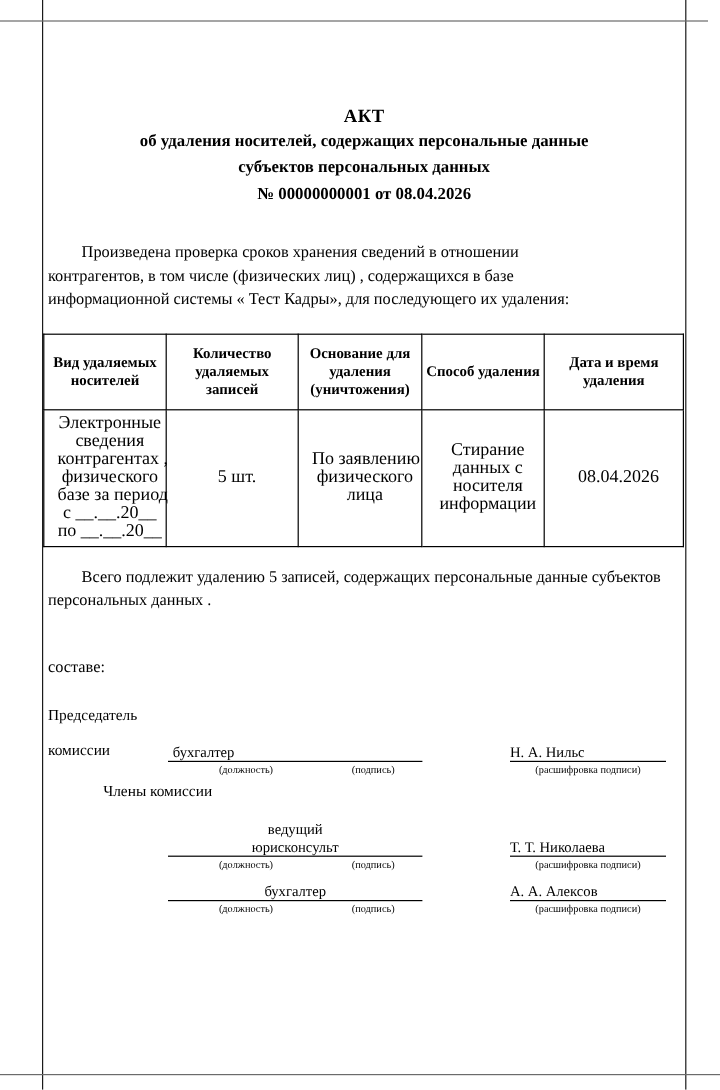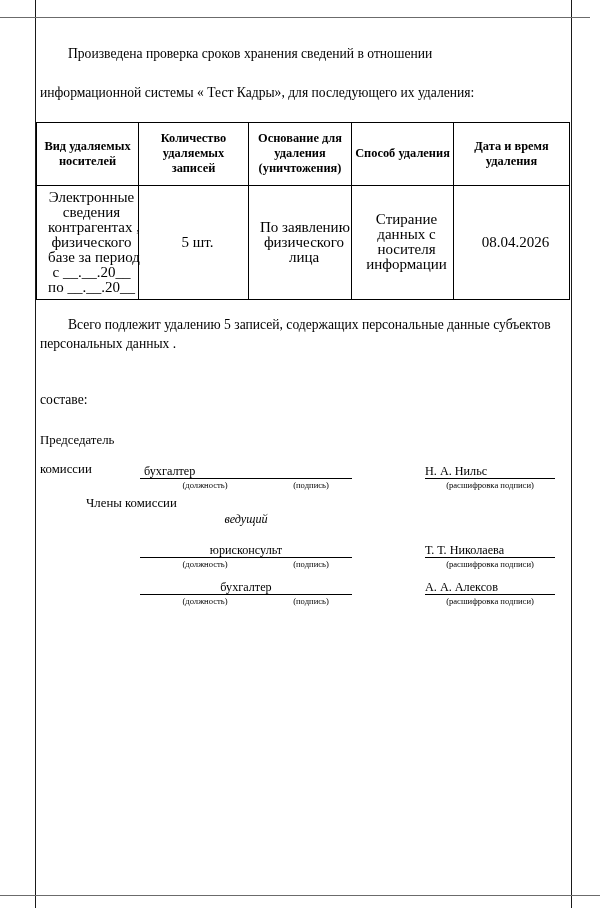--- a/index.html
+++ b/index.html
@@ -165,24 +165,30 @@
 </head>
 <body>
 
 <div class="rule-v left"></div>
 <div class="rule-v right"></div>
 <div class="rule-h top"></div>
 <div class="rule-h bottom"></div>
 
 <div class="page">
 
+  <div class="title-block">
+    <div class="title-main">АКТ</div>
+    <div class="title-line">об удаления носителей, содержащих персональные данные</div>
+    <div class="title-line">субъектов персональных данных</div>
+    <div class="title-num">№ 00000000001 от 08.04.2026</div>
+  </div>
 
   <div class="para intro">
     <span class="indent"></span><span>Произведена проверка сроков хранения сведений в отношении</span><br>
-    <br>
+    <span>контрагентов, в том числе (физических лиц) , содержащихся в базе</span><br>
     <span>информационной системы « Тест Кадры», для последующего их удаления:</span>
   </div>
 
   <table class="act-table">
     <colgroup>
       <col class="c1">
         <col class="c2">
         <col class="c3">
         <col class="c4">
         <col class="c5">
@@ -247,21 +253,21 @@
     </div>
     <div class="caption-row">
       <div class="sig-caption cap-post">(должность)</div>
       <div class="sig-caption cap-sign">(подпись)</div>
       <div class="sig-caption cap-name">(расшифровка подписи)</div>
     </div>
 
     <div class="members-label">Члены комиссии</div>
 
     <div class="sig-row tall">
-      <div class="sig-value leftc" style="bottom:32px;font-style:italic;">ведущий</div>
+      <div class="sig-value leftc" style="bottom:16px;">ведущий</div>
       <div class="sig-value leftc">юрисконсульт</div>
       <div class="sig-value right">Т. Т. Николаева</div>
       <div class="sig-left-line" style="bottom:0;"></div>
       <div class="sig-right-line" style="bottom:0;"></div>
     </div>
     <div class="caption-row">
       <div class="sig-caption cap-post">(должность)</div>
       <div class="sig-caption cap-sign">(подпись)</div>
       <div class="sig-caption cap-name">(расшифровка подписи)</div>
     </div>

